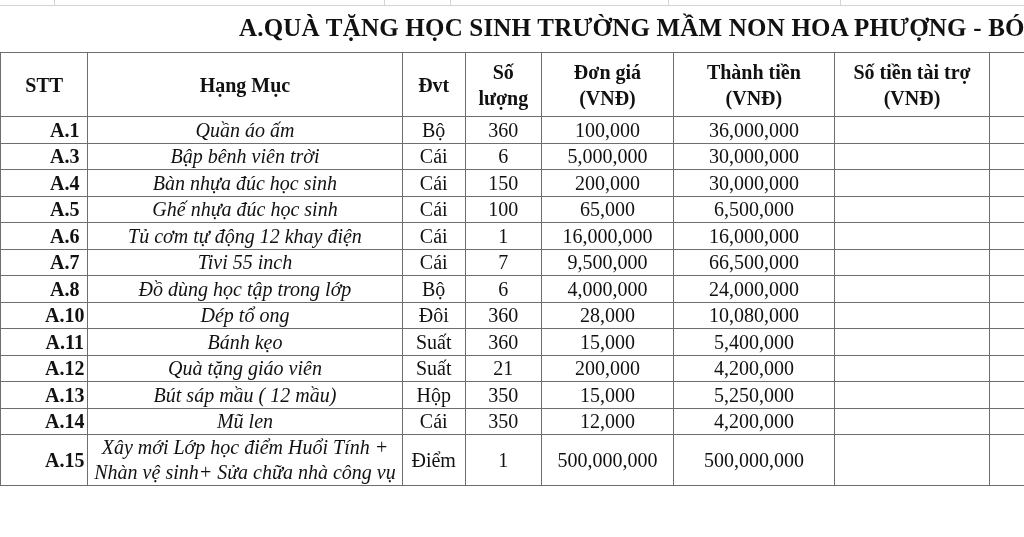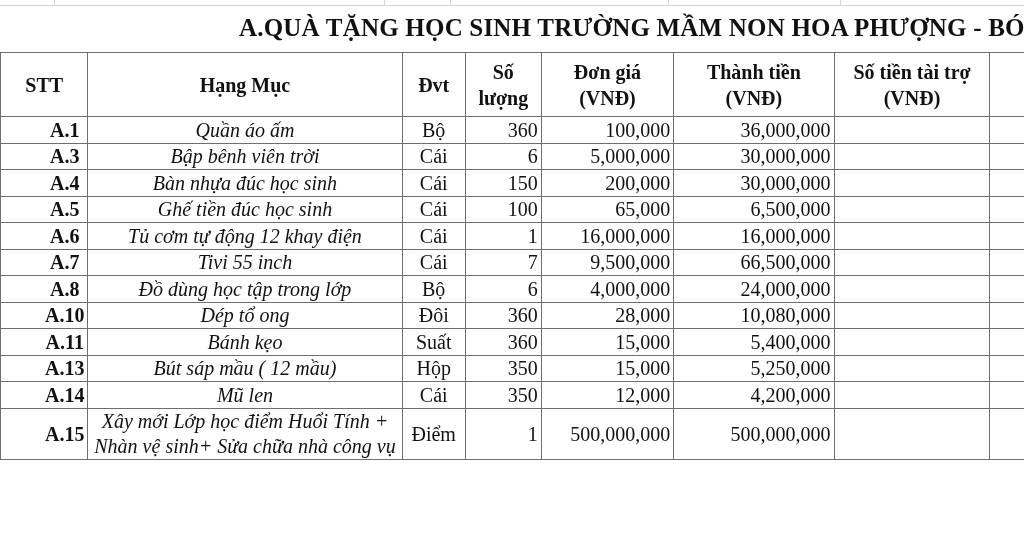--- a/index.html
+++ b/index.html
@@ -10,21 +10,21 @@
   .topline .v { position: absolute; top: 0; height: 5px; border-left: 1px solid #d4d4d4; }
   .title { position: absolute; left: 0; top: 5px; width: 1024px; height: 47px;
            border-bottom: 1px solid #6e6e6e; white-space: nowrap; overflow: hidden; }
   .title span { position: absolute; left: 239px; top: 9px; font-size: 25px; font-weight: bold; letter-spacing: 0.2px; }
   table { position: absolute; left: 0; top: 52px; border-collapse: collapse; table-layout: fixed; }
   td, th { border: 1px solid #6e6e6e; padding: 0 3px; font-size: 20px; line-height: 22px;
            overflow: hidden; white-space: nowrap; }
   th { font-weight: bold; text-align: center; vertical-align: middle; height: 63px; line-height: 26px; white-space: normal; }
   td { height: 25.5px; }
   td.stt { font-weight: bold; text-align: center; padding-left: 44px; }
-  td.num { text-align: right; margin-left: 12px; }
+  td.num { text-align: center; margin-left: 12px; }
   td.name { text-align: center; font-style: italic; }
   td.unit { text-align: center; }
   tr.tall td { height: 50px; }
   tr.tall td.name { white-space: normal; line-height: 25px; }
   td.blank { border-right: 1px solid #6e6e6e; }
   th.extra, td.extra { border-right: none; }
 </style>
 </head>
 <body>
 
@@ -90,21 +90,21 @@
           <td class="name">Bàn nhựa đúc học sinh</td>
           <td class="unit">Cái</td>
           <td class="num">150</td>
           <td class="num">200,000</td>
           <td class="num">30,000,000</td>
           <td class="blank"></td>
           <td class="extra"></td>
         </tr>
         <tr>
           <td class="stt">A.5</td>
-          <td class="name">Ghế tiền đúc học sinh</td>
+          <td class="name">Ghế nhựa đúc học sinh</td>
           <td class="unit">Cái</td>
           <td class="num">100</td>
           <td class="num">65,000</td>
           <td class="num">6,500,000</td>
           <td class="blank"></td>
           <td class="extra"></td>
         </tr>
         <tr>
           <td class="stt">A.6</td>
           <td class="name">Tủ cơm tự động 12 khay điện</td>
@@ -145,20 +145,30 @@
           <td class="blank"></td>
           <td class="extra"></td>
         </tr>
         <tr>
           <td class="stt">A.11</td>
           <td class="name">Bánh kẹo</td>
           <td class="unit">Suất</td>
           <td class="num">360</td>
           <td class="num">15,000</td>
           <td class="num">5,400,000</td>
+          <td class="blank"></td>
+          <td class="extra"></td>
+        </tr>
+        <tr>
+          <td class="stt">A.12</td>
+          <td class="name">Quà tặng giáo viên</td>
+          <td class="unit">Suất</td>
+          <td class="num">21</td>
+          <td class="num">200,000</td>
+          <td class="num">4,200,000</td>
           <td class="blank"></td>
           <td class="extra"></td>
         </tr>
         <tr>
           <td class="stt">A.13</td>
           <td class="name">Bút sáp mầu ( 12 mầu)</td>
           <td class="unit">Hộp</td>
           <td class="num">350</td>
           <td class="num">15,000</td>
           <td class="num">5,250,000</td>

